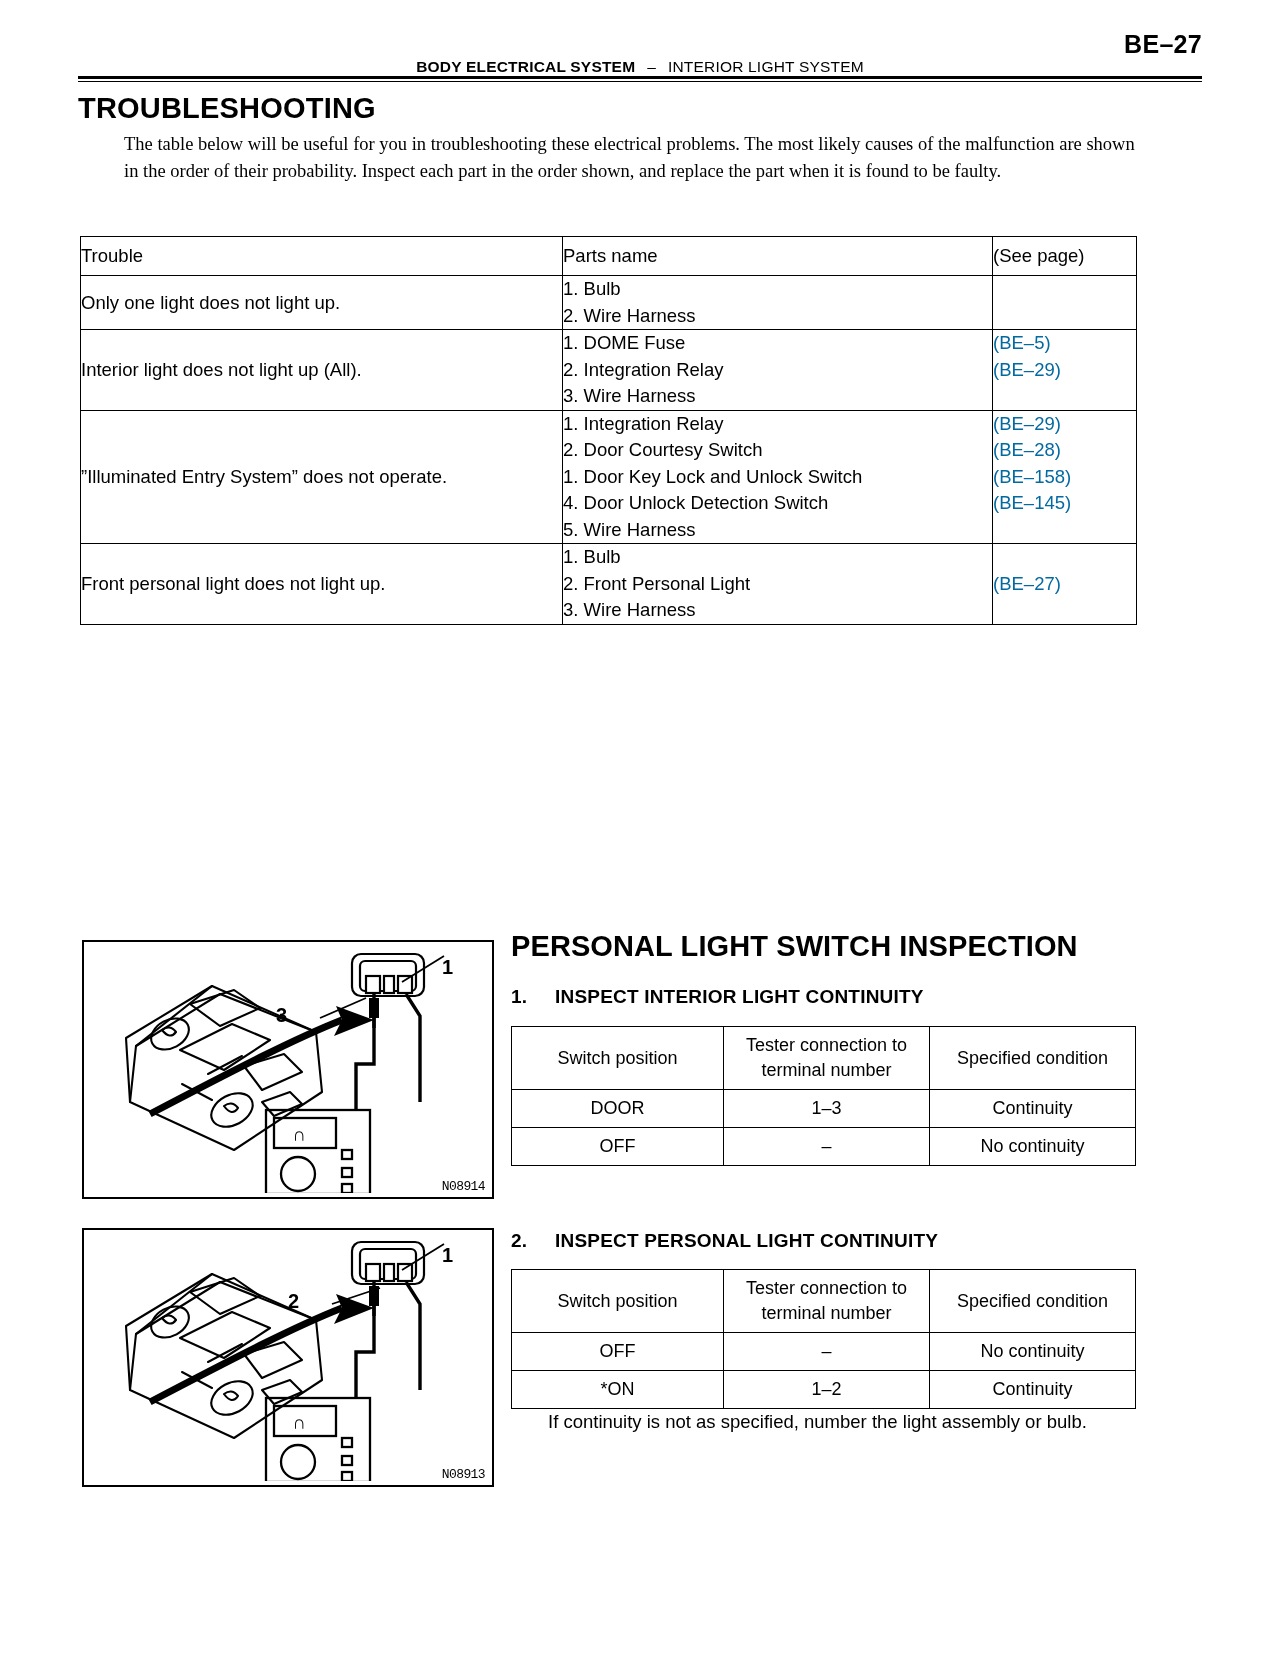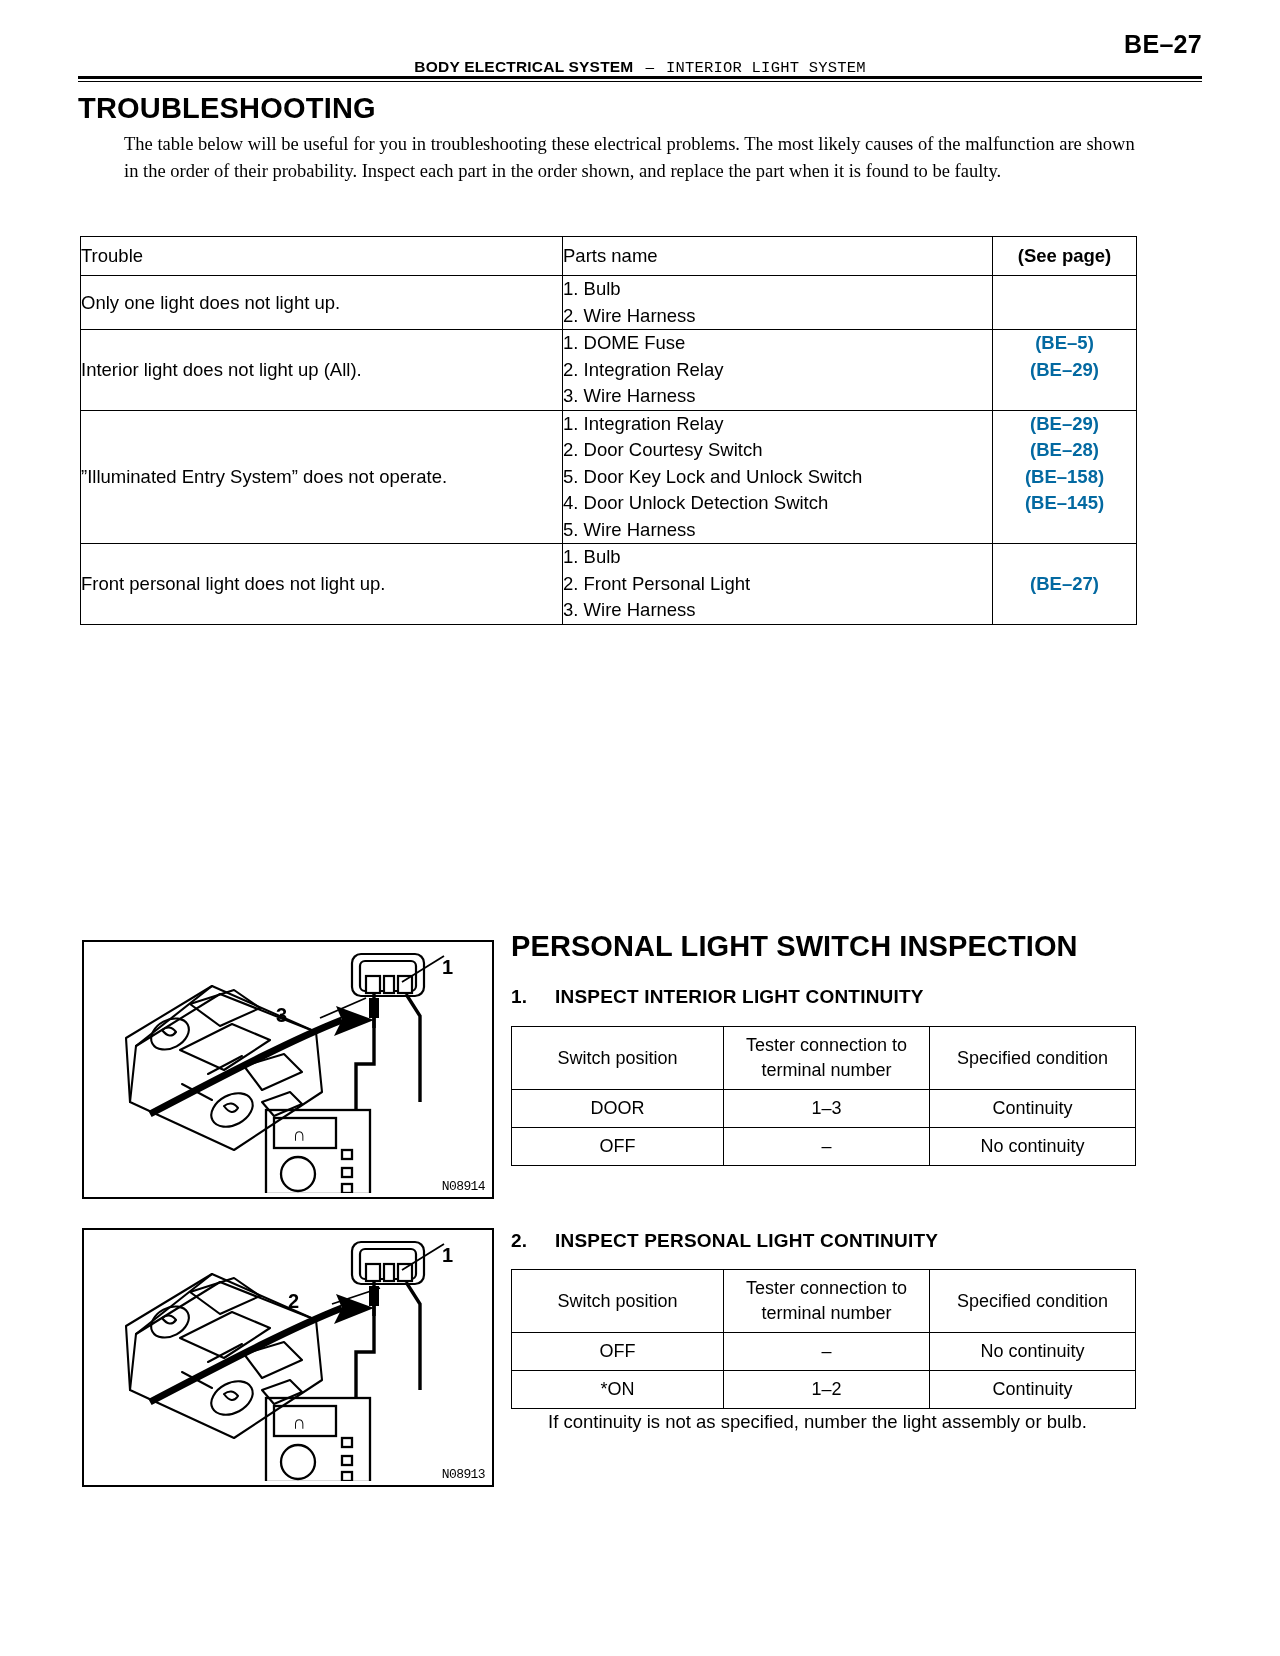--- a/index.html
+++ b/index.html
@@ -42,21 +42,20 @@
     font-weight: bold;
     letter-spacing: 0.2px;
   }
   .header-dash {
     font-weight: normal;
     padding: 0 12px;
   }
   .header-sub {
     font-weight: normal;
     letter-spacing: 0.2px;
-    font-family: Liberation Mono, monospace;
   }
   .header-rule {
     position: absolute;
     left: 78px;
     right: 78px;
     top: 76px;
     height: 0;
     border-top: 3px solid #000;
   }
   .header-rule-thin {
@@ -101,21 +100,21 @@
   .trouble-table td {
     border: 1.6px solid #000;
     vertical-align: middle;
     padding: 0;
   }
   .trouble-table .col-trouble { width: 482px; }
   .trouble-table .col-parts   { width: 430px; }
   .trouble-table .col-page    { width: 144px; }
 
   .cell-pad-l { padding: 7px 0 7px 14px; }
-  .cell-pad-r { padding: 7px 14px 7px 0; text-align: center; font-weight: bold; }
+  .cell-pad-r { padding: 7px 14px 7px 0; text-align: left; }
 
   .hdr-row td { height: 38px; }
   .hdr-cell { font-size: 18.5px; }
 
   .parts-list { list-style: none; margin: 0; padding: 0; }
   .parts-list li { line-height: 26.5px; white-space: nowrap; }
   .page-list { list-style: none; margin: 0; padding: 0; }
   .page-list li {
     line-height: 26.5px;
     color: #0369a1;
@@ -256,21 +255,21 @@
         </ul>
       </td>
     </tr>
 
     <tr>
       <td class="cell-pad-l">”Illuminated Entry System” does not operate.</td>
       <td class="cell-pad-l">
         <ul class="parts-list">
           <li>1. Integration Relay</li>
           <li>2. Door Courtesy Switch</li>
-          <li>5. Door Key Lock and Unlock Switch</li>
+          <li>1. Door Key Lock and Unlock Switch</li>
           <li>4. Door Unlock Detection Switch</li>
           <li>5. Wire Harness</li>
         </ul>
       </td>
       <td class="cell-pad-r">
         <ul class="page-list">
           <li>(BE–29)</li>
           <li>(BE–28)</li>
           <li>(BE–158)</li>
           <li>(BE–145)</li>

